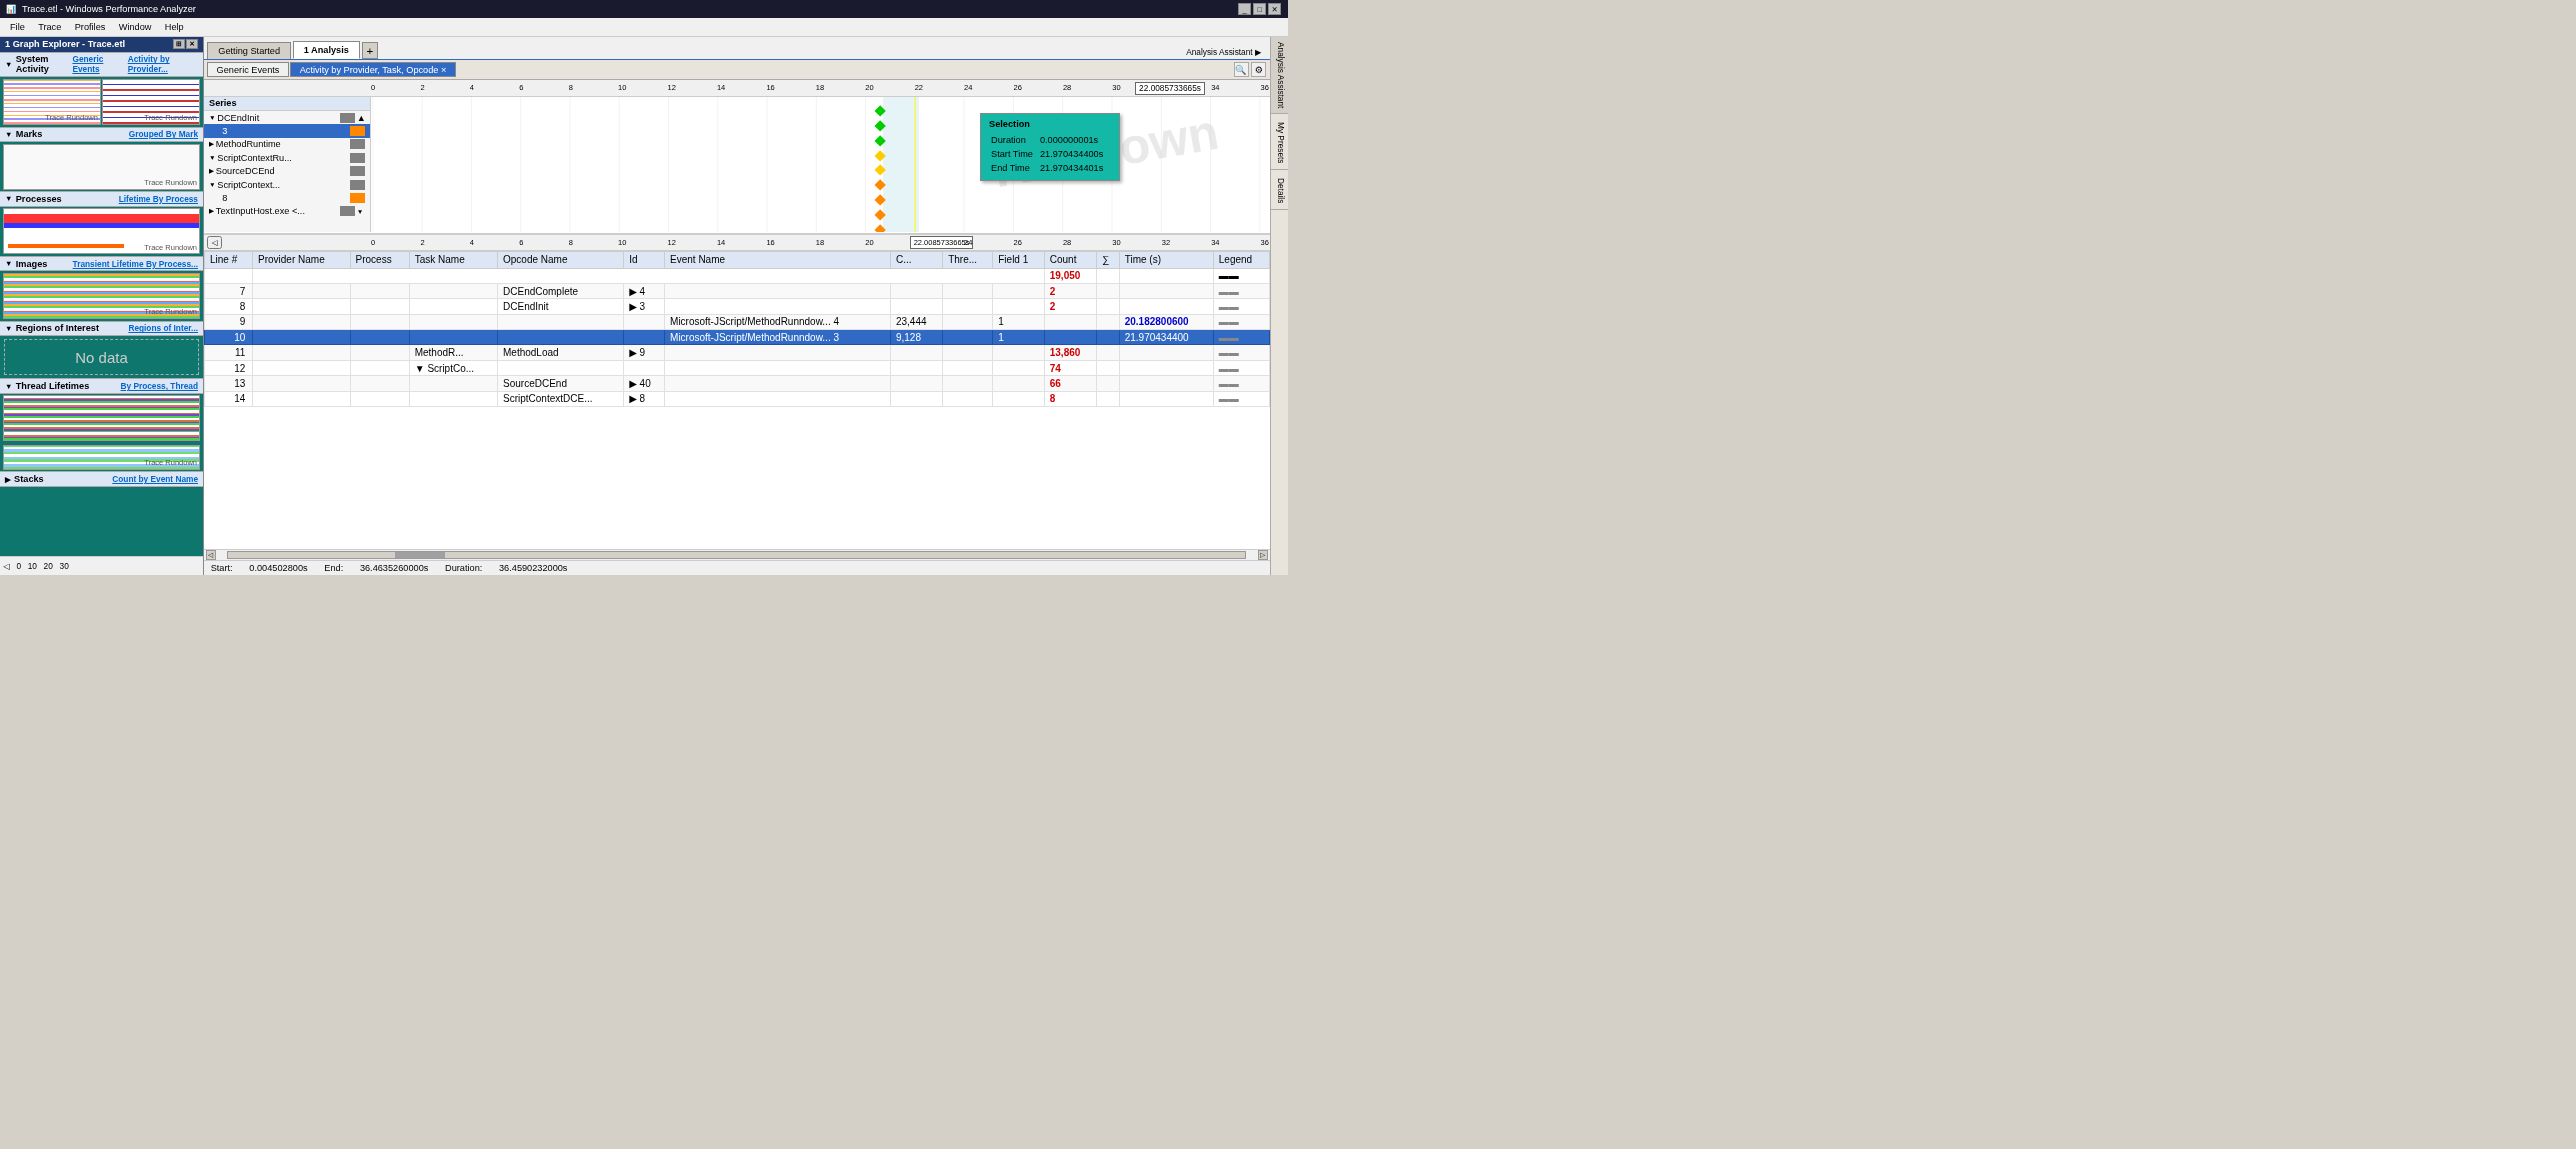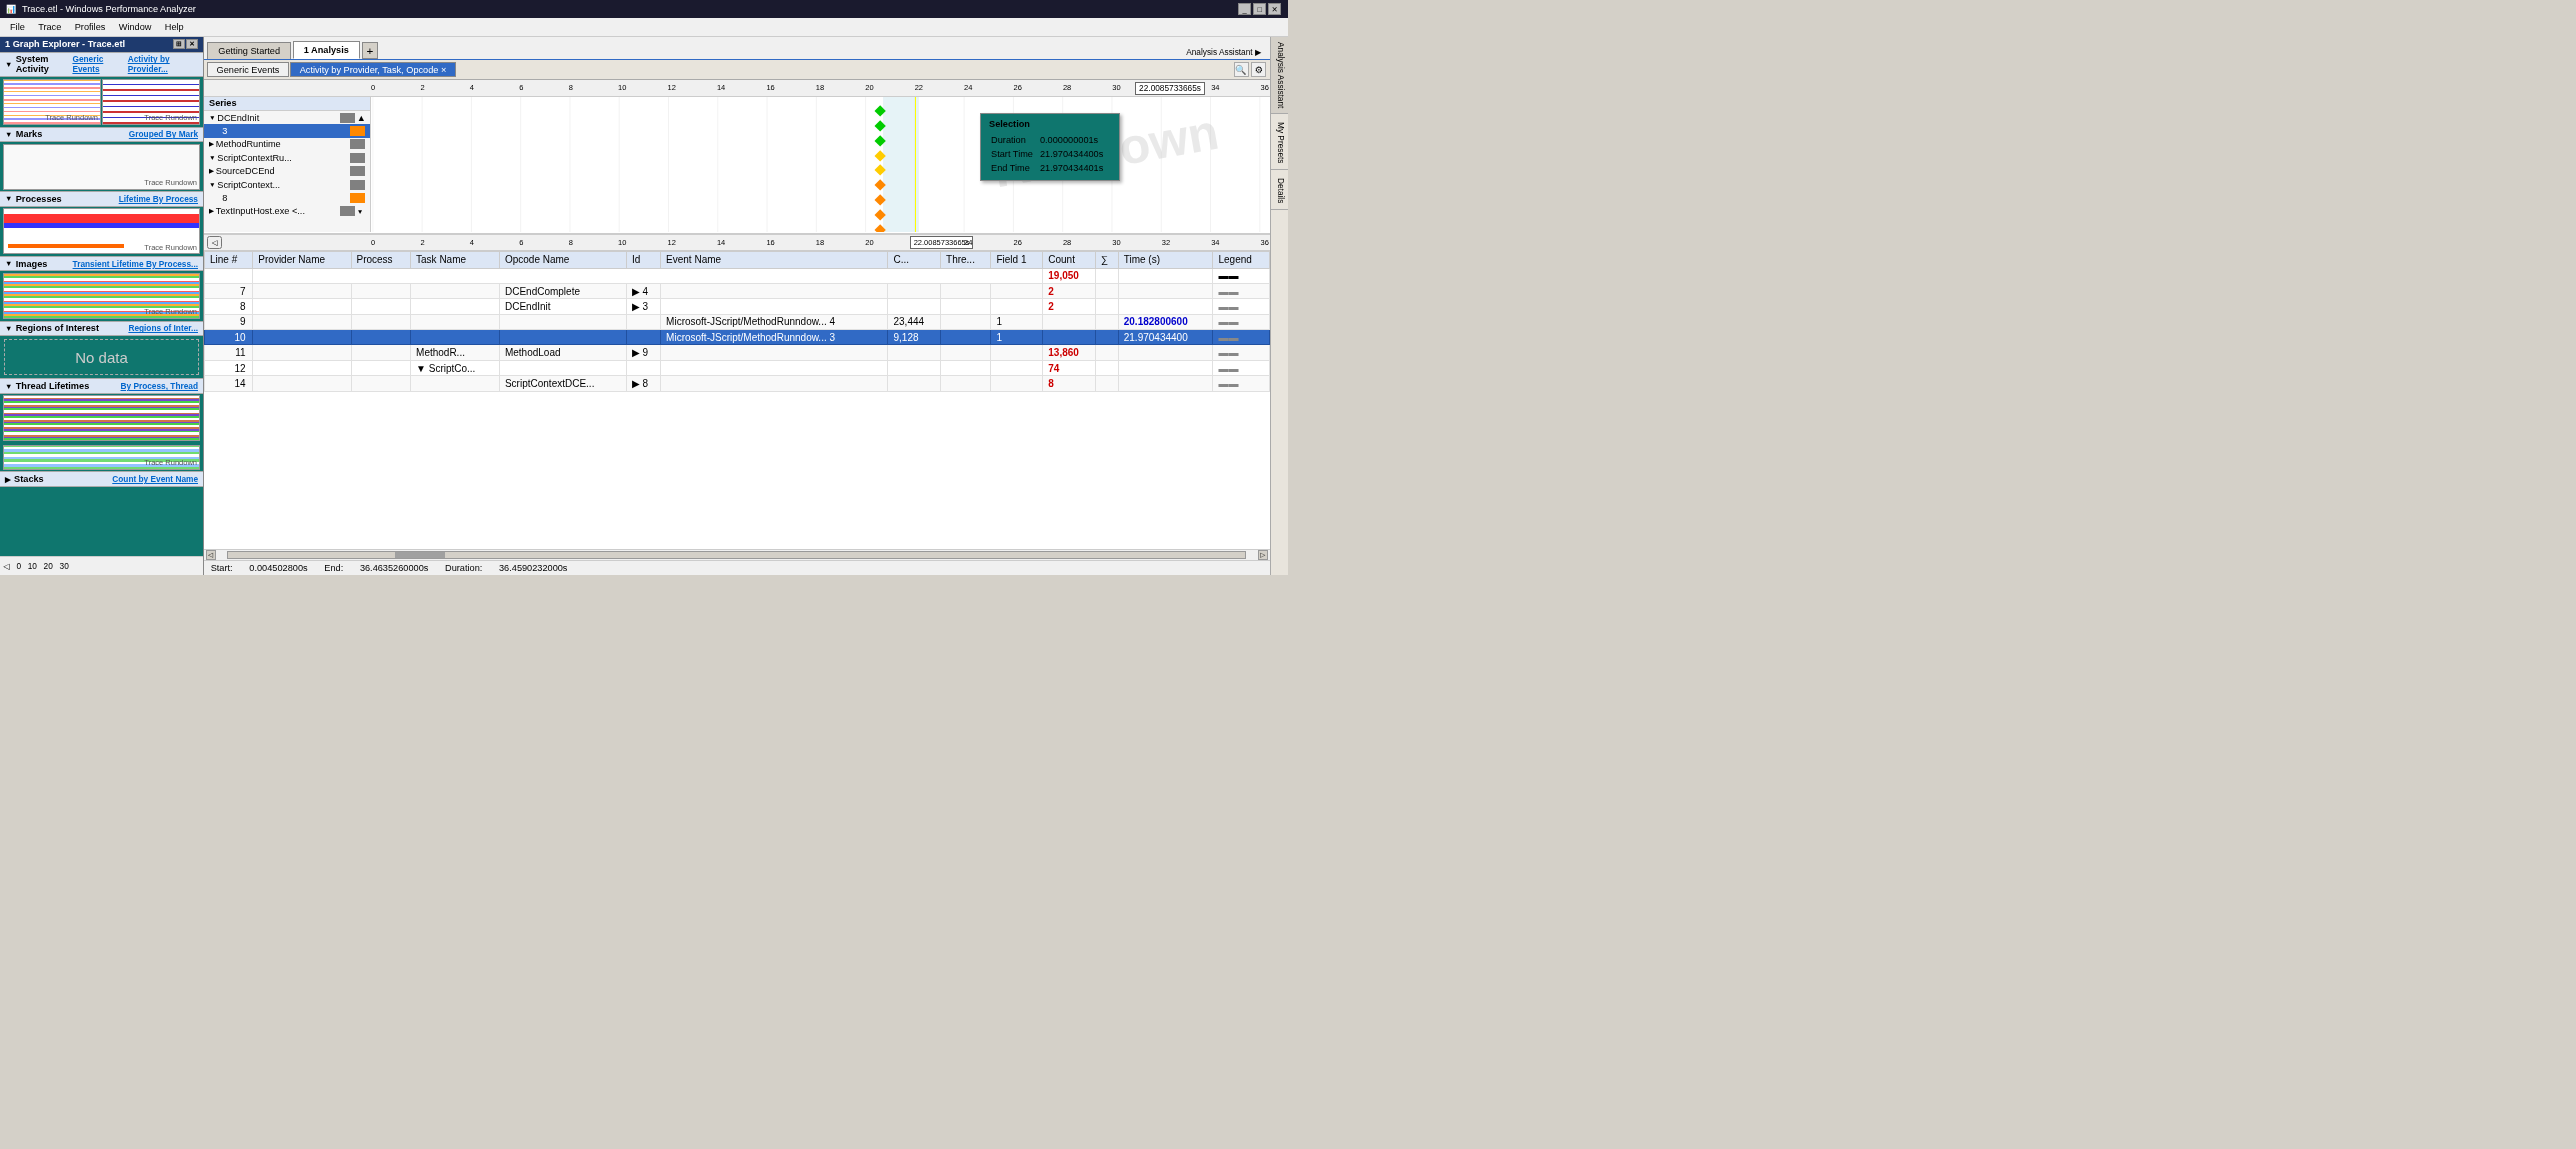--- a/index.html
+++ b/index.html
@@ -59,21 +59,21 @@
     .series-panel { display: flex; height: calc(154px - 18.4px); justify-content: flex-end; }
     .series-list { width: 167px; background: #f5f5f5; border-right: 0.8px solid #ccc; overflow-y: auto; }
     .series-header { background: #dce6f5; padding: 1.7px 5px; font-size: 9.2px; font-weight: bold; border-bottom: 0.8px solid #ccc; }
     .series-item { padding: 1.7px 5px; font-size: 9.2px; cursor: pointer; display: flex; align-items: center; white-space: nowrap; overflow: hidden; }
     .series-item.selected { background: #316ac5; color: white; }
     .series-color { width: 15px; height: 10px; margin-left: auto; flex-shrink: 0; }
     
     .chart-viewport { flex: 1; position: relative; background: white; overflow: hidden; }
     
     
-    .selection-box { position: absolute; top: 16.7px; right: 150px; background: #0f766e; border: 0.8px solid #888; padding: 5px 8.3px; font-size: 9.2px; z-index: 10; box-shadow: 1.7px 1.7px 3.3px rgba(0,0,0,0.3); }
+    .selection-box { position: absolute; top: 16.7px; right: 150px; background: #14b8a6; border: 0.8px solid #888; padding: 5px 8.3px; font-size: 9.2px; z-index: 10; box-shadow: 1.7px 1.7px 3.3px rgba(0,0,0,0.3); }
     .selection-box table td { padding: 0.8px 5px 0.8px 0; }
     .selection-box .sel-title { font-weight: bold; margin-bottom: 3.3px; }
     
     
     .watermark { position: absolute; font-size: 50px; color: rgba(200,200,200,0.4); font-weight: bold; top: 25px; right: 50px; transform: rotate(-10deg); pointer-events: none; z-index: 1; }
     
     
     .data-table-container { flex: 1; overflow: auto; background: white; }
     .data-table { width: 100%; border-collapse: collapse; font-size: 10px; }
     .data-table th { background: #dce6f5; border: 0.8px solid #ccc; padding: 2.5px 5px; text-align: left; white-space: nowrap; font-weight: normal; position: sticky; top: 0; z-index: 2; }
@@ -549,20 +549,36 @@
     <td style="min-width:167px;"></td>
     <td></td>
     <td></td>
     <td></td>
     <td class="count-red">74</td>
     <td></td>
     <td class=""></td>
     <td style="color:#888;">▬▬</td>
   </tr>
               <tr>
+    <td style="text-align:right;padding-right:6.7px;">13</td>
+    <td></td>
+    <td></td>
+    <td></td>
+    <td>SourceDCEnd</td>
+    <td>▶ 40</td>
+    <td style="min-width:167px;"></td>
+    <td></td>
+    <td></td>
+    <td></td>
+    <td class="count-red">66</td>
+    <td></td>
+    <td class=""></td>
+    <td style="color:#888;">▬▬</td>
+  </tr>
+              <tr>
     <td style="text-align:right;padding-right:6.7px;">14</td>
     <td></td>
     <td></td>
     <td></td>
     <td>ScriptContextDCE...</td>
     <td>▶ 8</td>
     <td style="min-width:167px;"></td>
     <td></td>
     <td></td>
     <td></td>

